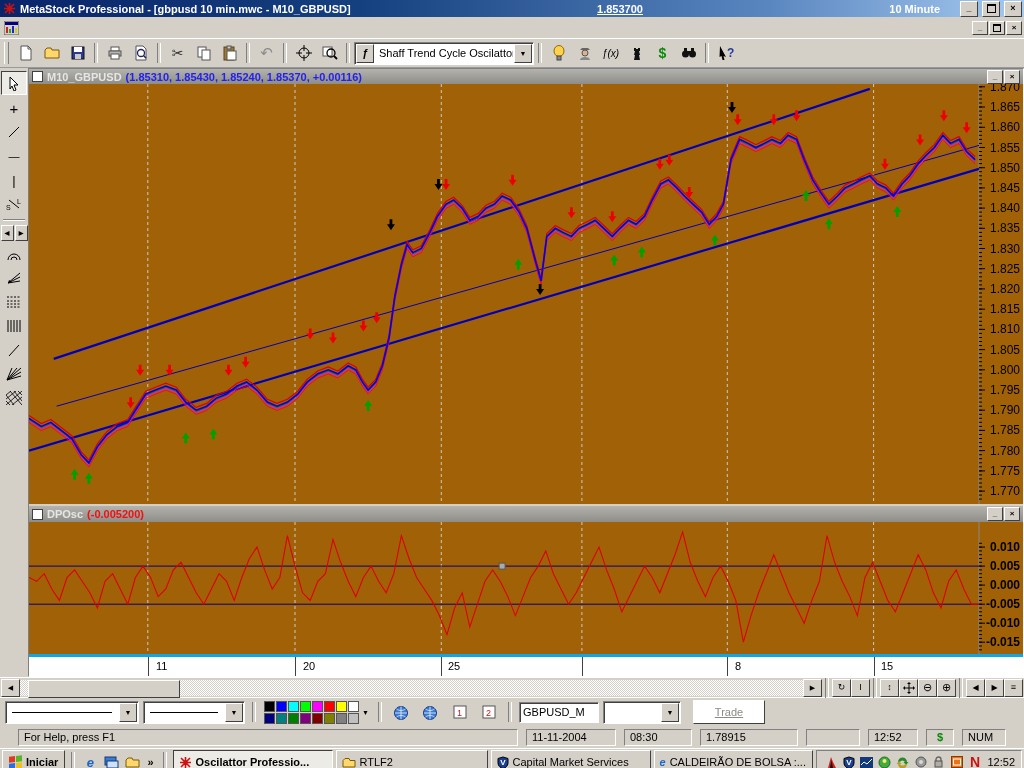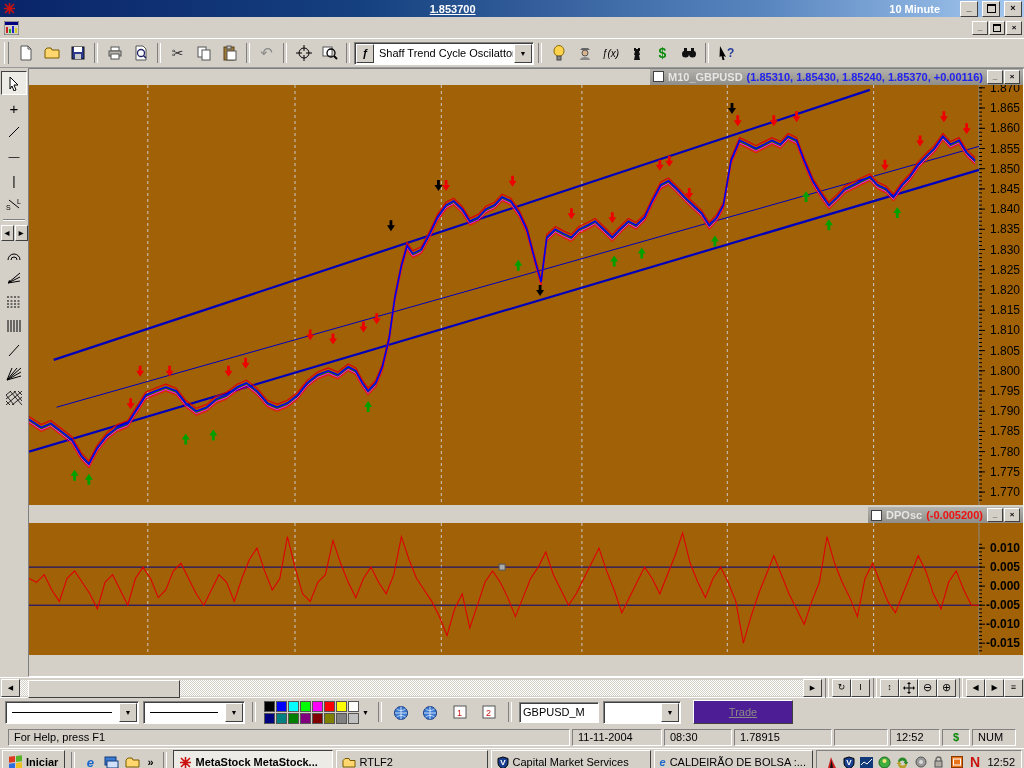--- a/index.html
+++ b/index.html
@@ -31,49 +31,49 @@
     background:#d4d0c8;border:1px solid;border-color:#fff #404040 #404040 #fff;font-size:7px;}
   .fbox{width:16px;height:17px;margin:1px;display:flex;align-items:center;justify-content:center;
     background:#d4d0c8;border:1px solid;border-color:#fff #404040 #404040 #fff;font-weight:bold;font-style:italic;}
   .main{display:flex;height:609px;background:#d4d0c8;}
   .leftrail{width:28px;display:flex;flex-direction:column;align-items:center;padding-top:3px;gap:2px;}
   .railbtn{width:24px;height:22px;display:flex;align-items:center;justify-content:center;}
   .railbtn.active{background:#ecebe5;border:1px solid;border-color:#404040 #fff #fff #404040;}
   .railpair{display:flex;gap:1px;}
   .railpair .wbtn{width:11px;height:14px;}
   .raildiv{width:22px;border-top:1px solid #808080;border-bottom:1px solid #fff;margin:2px 0;}
-  .chartwin{flex:1;display:flex;flex-direction:column;border:1px solid;border-color:#808080 #fff #fff #808080;align-items:flex-end;}
+  .chartwin{flex:1;display:flex;flex-direction:column;border:1px solid;border-color:#808080 #fff #fff #808080;}
   .paneltitle{height:16px;background:linear-gradient(#b4b2ac,#8f8d87);display:flex;align-items:center;
     gap:4px;padding:0 3px;font-weight:bold;color:#efefef;}
   .paneltitle .chk{width:9px;height:9px;background:#fff;border:1px solid #404040;}
   .paneltitle .pt-values{font-weight:bold;}
   .paneltitle .pbtns{margin-left:auto;display:flex;gap:1px;}
   .plot{position:relative;background:#a16207;}
   #price-plot{height:421px;}
   #osc-plot{height:132px;font-weight:bold;}
   .splitter{height:2px;background:#d4d0c8;}
-  .xaxis{height:20px;background:#fff;border-top:1px solid #0ea5e9;position:relative;}
+  .xaxis{height:20px;background:#fff;border-top:3px solid #0ea5e9;position:relative;}
   .xaxis .xdiv{position:absolute;top:0;bottom:0;width:1px;background:#404040;}
   .xaxis .xlab{position:absolute;top:3px;}
   .scrollrow{height:19px;display:flex;align-items:center;background:#d4d0c8;border-top:1px solid #fff;padding:0 1px;gap:0;}
   .sbtn{width:17px;height:16px;display:flex;align-items:center;justify-content:center;
     background:#d4d0c8;border:1px solid;border-color:#fff #404040 #404040 #fff;font-size:9px;line-height:1;}
   .strack{flex:1;height:16px;background:repeating-conic-gradient(#fff 0% 25%,#d4d0c8 0% 50%) 0 0/2px 2px;position:relative;}
   .sthumb{position:absolute;left:8px;top:0;width:150px;height:16px;background:#d4d0c8;
     border:1px solid;border-color:#fff #404040 #404040 #fff;}
   .toolrow{height:28px;display:flex;align-items:center;gap:4px;padding:0 5px;background:#d4d0c8;border-top:1px solid #fff;}
   .linesample{flex:1;height:0;border-top:1px solid #000;margin:0 6px;}
   .palette{display:grid;grid-template-columns:repeat(8,11px);grid-auto-rows:11px;gap:1px;padding:1px;}
   .palette .sw{border:1px solid #555;}
   .palbtn{width:11px;font-size:7px;display:flex;align-items:center;justify-content:center;}
   .field{height:19px;background:#fff;border:1px solid;border-color:#808080 #fff #fff #808080;
     box-shadow:inset 1px 1px 0 #404040;display:flex;align-items:center;padding:0 3px;}
-  .button3d{height:22px;background:#4c1d95;border:1px solid;border-color:#fff #404040 #404040 #fff;
-    display:flex;align-items:center;justify-content:center;padding:0 24px;text-decoration:underline;}
-  .statusbar{height:20px;display:flex;align-items:center;gap:2px;padding:1px 8px;background:#d4d0c8;}
+  .button3d{height:22px;background:#ffffff;border:1px solid;border-color:#fff #404040 #404040 #fff;
+    display:flex;align-items:center;justify-content:center;padding:0 10px;text-decoration:underline;}
+  .statusbar{height:20px;display:flex;align-items:center;gap:8px;padding:1px 18px;background:#d4d0c8;}
   .scell{height:15px;border:1px solid;border-color:#808080 #fff #fff #808080;display:flex;align-items:center;padding:0 5px;}
   .taskbar{height:26px;display:flex;align-items:center;gap:3px;padding:0 2px;background:#d4d0c8;border-top:1px solid #fff;}
   .startbtn{height:22px;display:flex;align-items:center;gap:4px;padding:0 6px;font-weight:bold;
     background:#d4d0c8;border:1px solid;border-color:#fff #404040 #404040 #fff;}
   .winflag{display:grid;grid-template-columns:6px 6px;grid-auto-rows:6px;gap:1px;transform:skewY(-6deg);}
   .taskbtn{height:22px;flex:1;display:flex;align-items:center;gap:4px;padding:0 5px;
     background:#d4d0c8;border:1px solid;border-color:#fff #404040 #404040 #fff;
     white-space:nowrap;overflow:hidden;}
   .taskbtn.active{background:#ecebe5;border-color:#404040 #fff #fff #404040;font-weight:bold;}
   .qlicon{width:18px;height:18px;display:flex;align-items:center;justify-content:center;}
@@ -85,20 +85,21 @@
 </style>
 </head>
 <body>
 
 <div class="titlebar">
   <span class="qlicon" style="width:14px;height:14px;">
     <svg width="13" height="13">
         <path d="M2 2 L11 11 M11 2 L2 11 M6.5 1 V12 M1 6.5 H12" stroke="#cc1111" stroke-width="1.6"></path>
       </svg>
   </span>
+  <span>MetaStock Professional - [gbpusd 10 min.mwc - M10_GBPUSD]</span>
   <span class="t-price">1.853700</span>
   <span class="t-interval">10 Minute</span>
   <span class="wbtn">_</span>
   <span class="wbtn">
       <i class="ico-restore"></i>
     </span>
   <span class="wbtn">×</span>
 </div>
 
 <div class="menubar">
@@ -716,21 +717,21 @@
       <svg width="15" height="12">
         <path d="M1 4 l2 -2 h4 l1 2 h6 v7 H1 Z" fill="#ffd76e" stroke="#7a5c00"></path>
       </svg>
     </span>
   <span style="font-weight:bold;padding:0 3px;">»</span>
   <span class="sep"></span>
   <span class="taskbtn active" style="max-width:158px;">
     <svg width="13" height="13">
         <path d="M2 2 L11 11 M11 2 L2 11 M6.5 1 V12 M1 6.5 H12" stroke="#cc1111" stroke-width="1.6"></path>
       </svg>
-    <span>MetaStock MetaStock...</span>
+    <span>Oscilattor Professio...</span>
   </span>
   <span class="taskbtn" style="max-width:140px;">
     <svg width="14" height="11">
         <path d="M1 3.5 l2 -2 h4 l1 2 h5 v6.5 H1 Z" fill="#ffd76e" stroke="#7a5c00"></path>
       </svg>
     <span>RTLF2</span>
   </span>
   <span class="taskbtn" style="max-width:168px;">
     <svg width="12" height="13">
         <path d="M6 1 L11 2.5 V7 C11 10 8.5 11.8 6 12.6 C3.5 11.8 1 10 1 7 V2.5 Z" fill="#1a3f8f" stroke="#000"></path>

